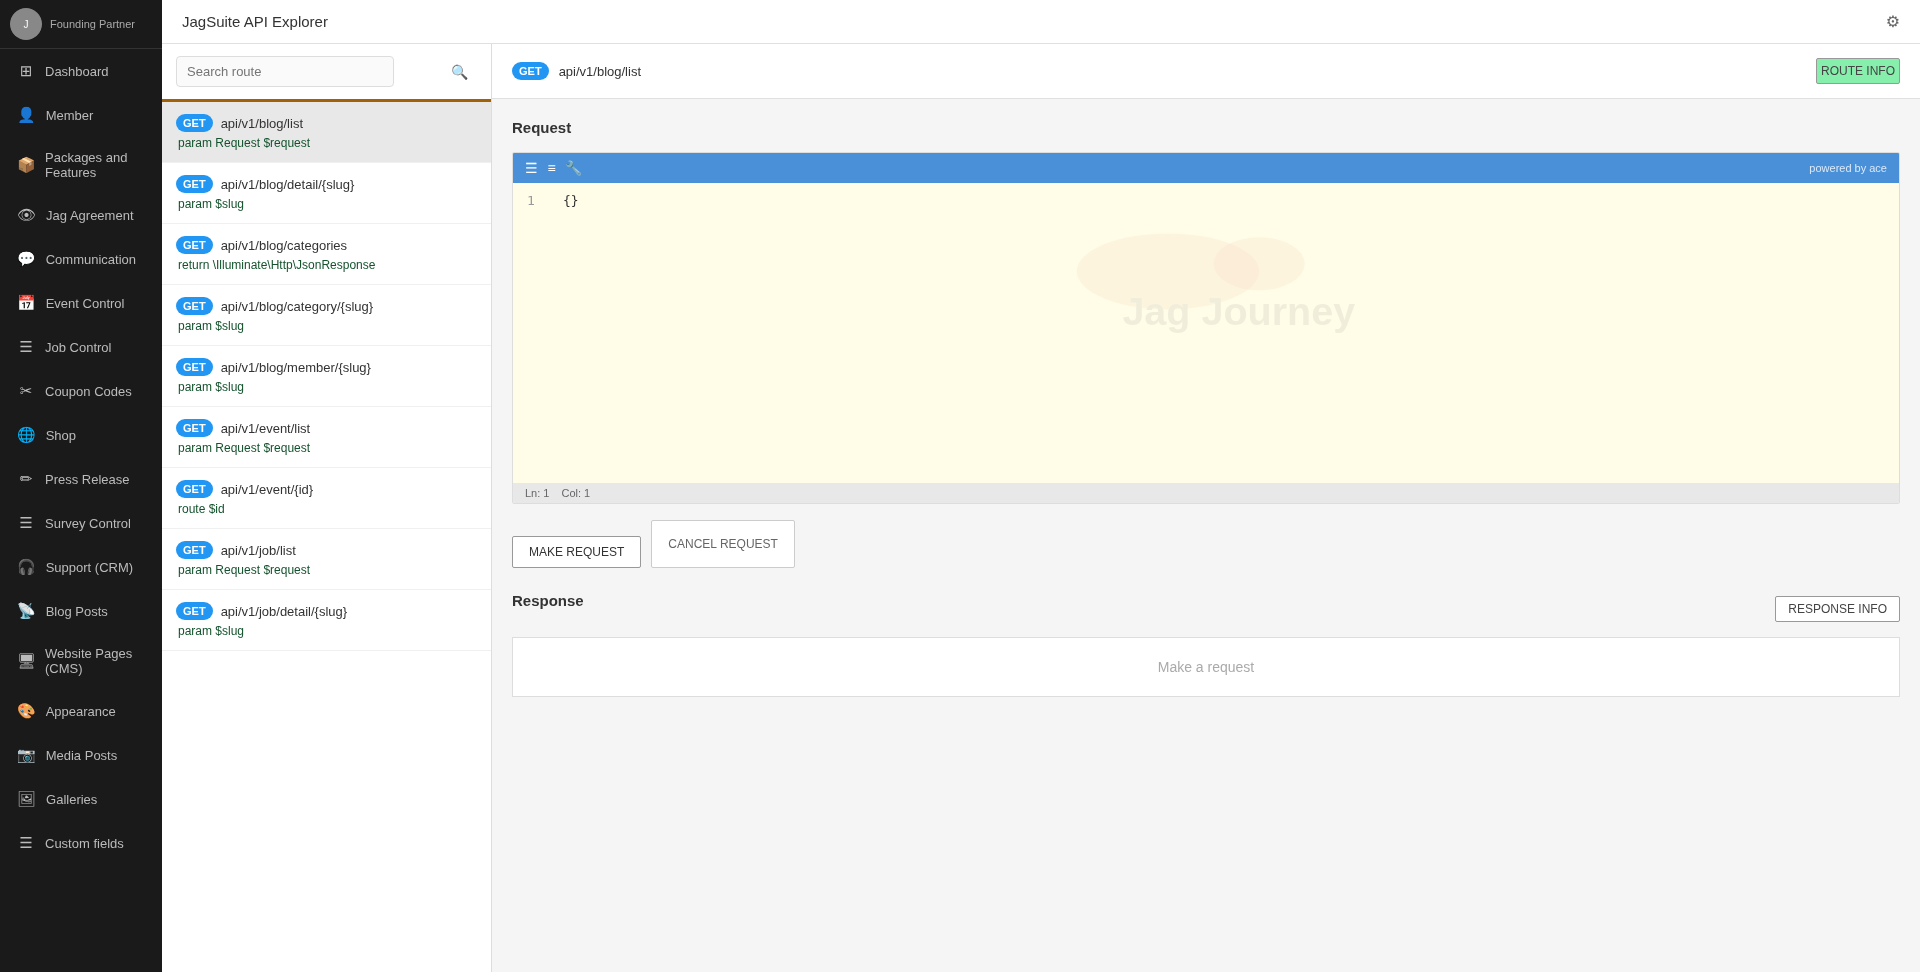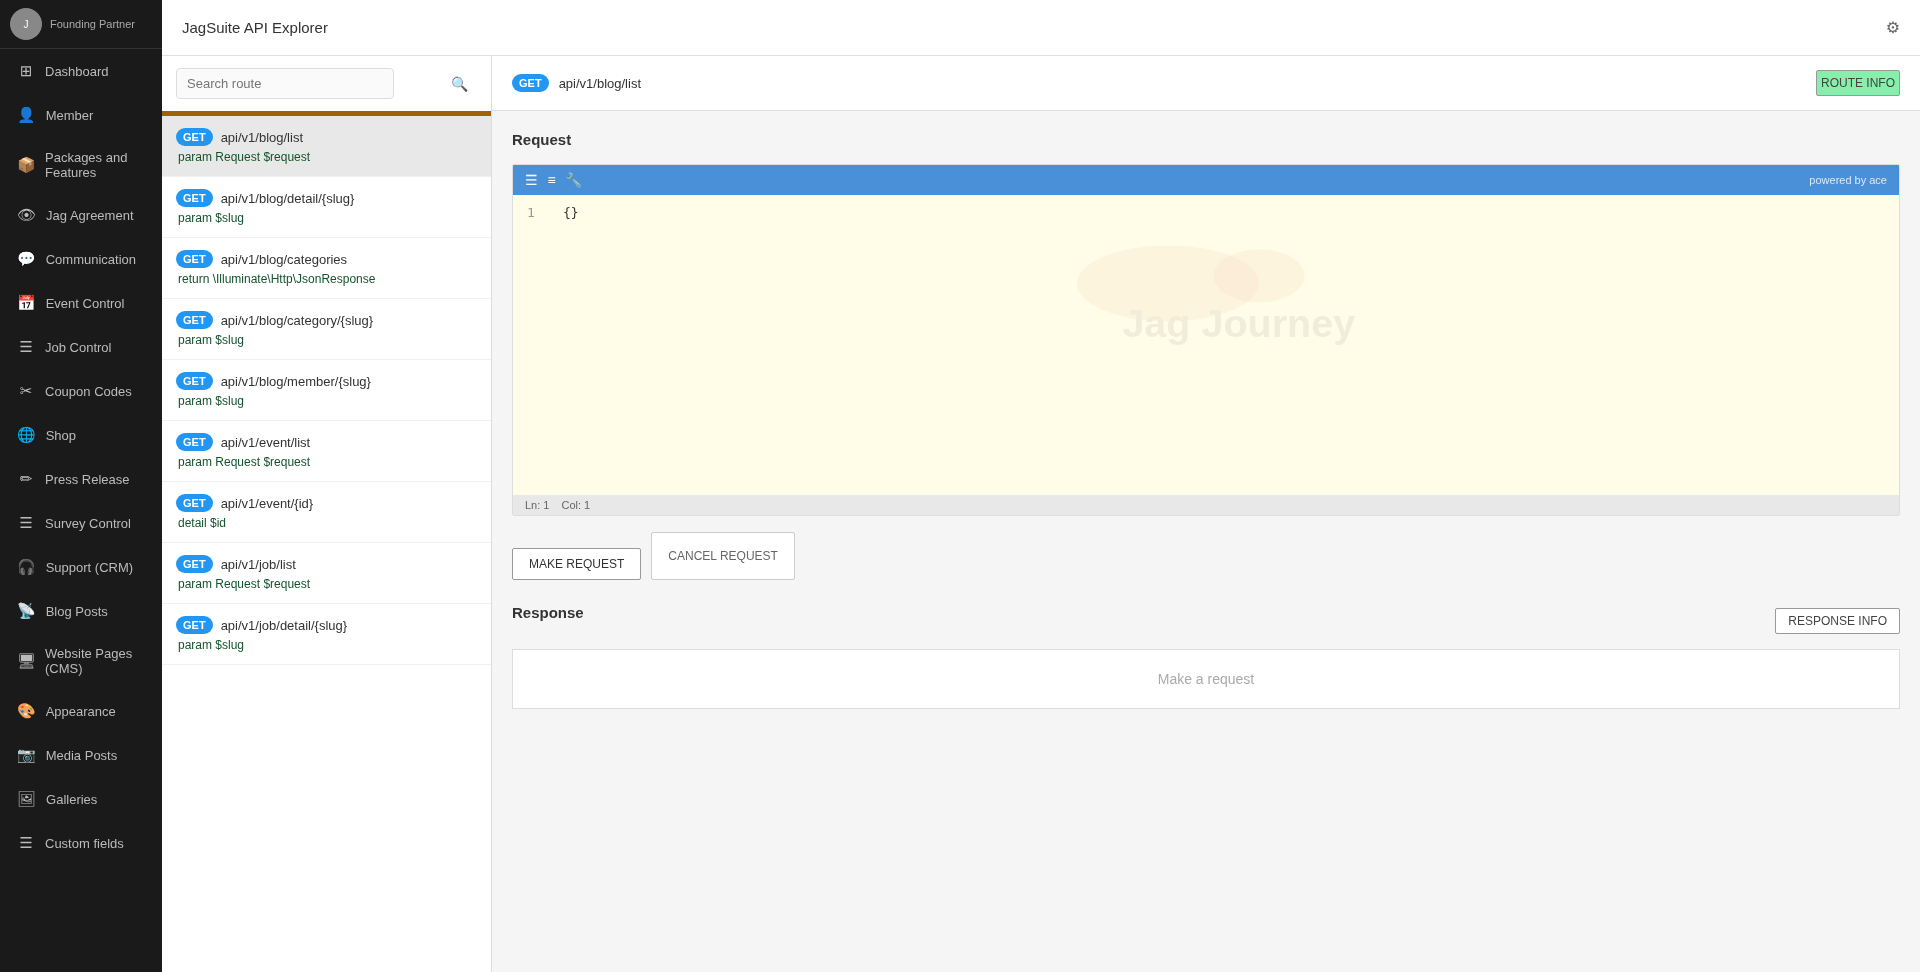--- a/index.html
+++ b/index.html
@@ -50,21 +50,21 @@
       display: flex;
       flex-direction: column;
       height: 100%;
       overflow: hidden;
     }
 
     
     .header {
       background: #fff;
       padding: 0 20px;
-      height: 56px;
+      height: 44px;
       display: flex;
       align-items: center;
       justify-content: space-between;
       border-bottom: 1px solid #e0e0e0;
       box-shadow: 0 1px 3px rgba(0,0,0,0.08);
     }
     .header-title { font-size: 15px; color: #333; font-weight: 500; }
     .header-icon { color: #666; font-size: 16px; cursor: pointer; }
 
     
@@ -79,21 +79,21 @@
       width: 330px;
       min-width: 330px;
       background: #fff;
       border-right: 1px solid #ddd;
       display: flex;
       flex-direction: column;
       overflow: hidden;
     }
     .search-box {
       padding: 12px 14px;
-      border-bottom: 5px solid #a16207;
+      border-bottom: 3px solid #a16207;
       display: flex;
       align-items: center;
       gap: 8px;
     }
     .search-input {
       flex: 1;
       border: 1px solid #ddd;
       border-radius: 4px;
       padding: 7px 30px 7px 10px;
       font-size: 13px;
@@ -408,21 +408,21 @@
         <span class="get-badge">GET</span>
         <span class="route-path">api/v1/event/list</span>
       </div>
       <div class="route-param">param Request $request</div>
     </div>
             <div class="route-item">
       <div class="route-item-top">
         <span class="get-badge">GET</span>
         <span class="route-path">api/v1/event/{id}</span>
       </div>
-      <div class="route-param">detail $id</div>
+      <div class="route-param">route $id</div>
     </div>
             <div class="route-item">
       <div class="route-item-top">
         <span class="get-badge">GET</span>
         <span class="route-path">api/v1/job/list</span>
       </div>
       <div class="route-param">param Request $request</div>
     </div>
             <div class="route-item">
       <div class="route-item-top">

